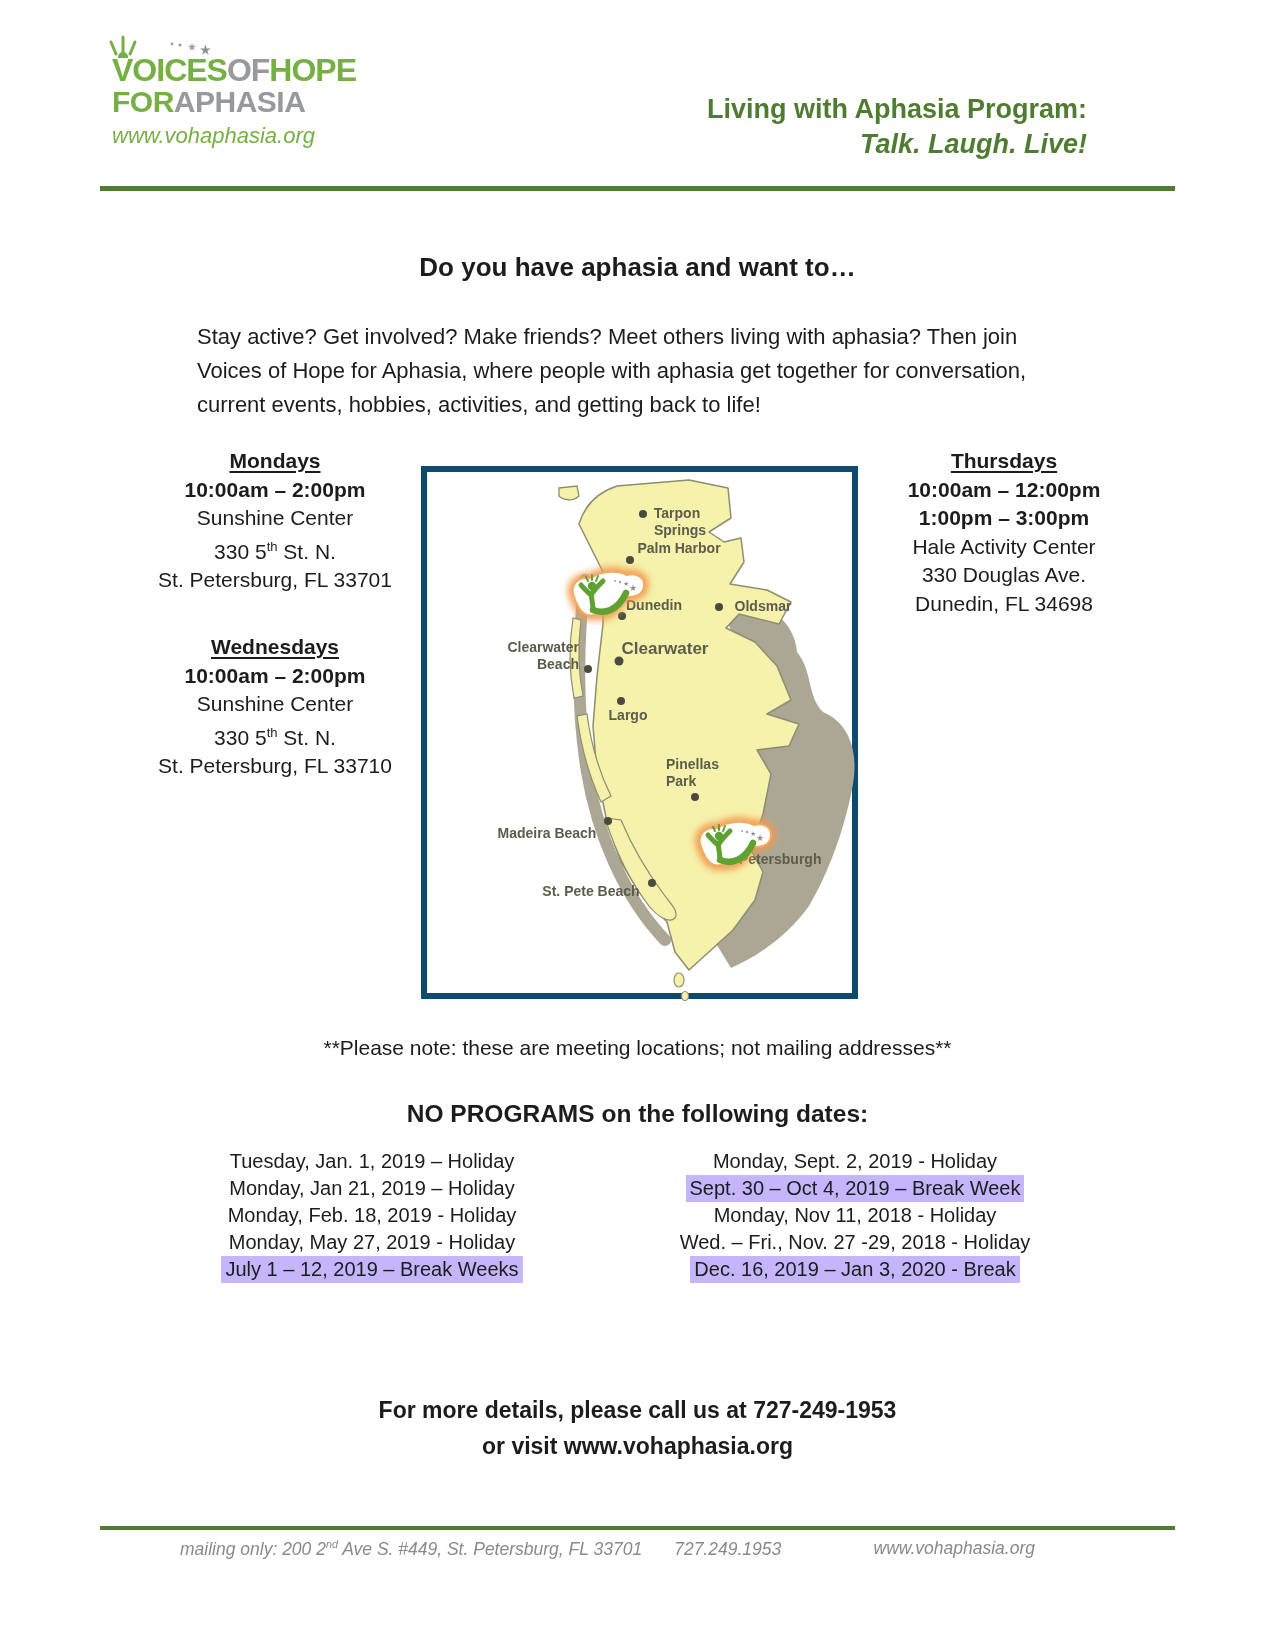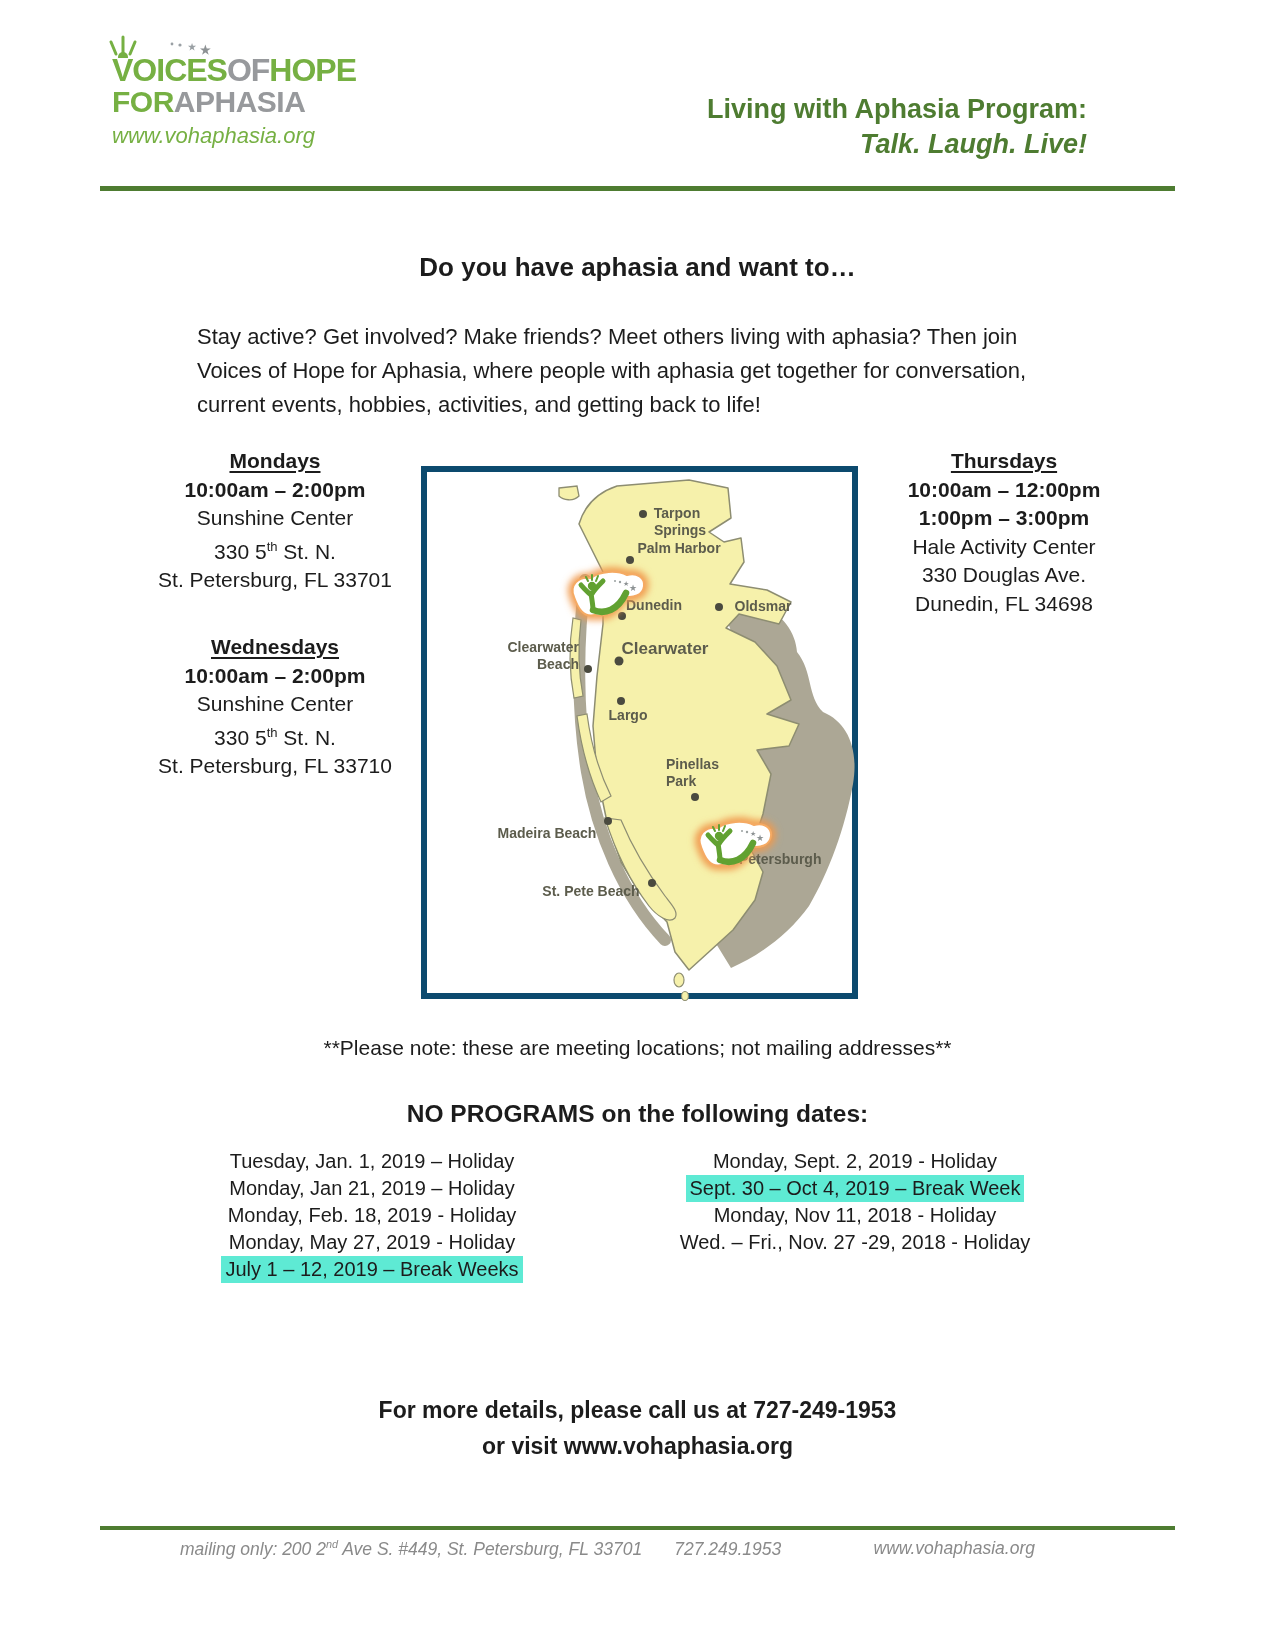--- a/index.html
+++ b/index.html
@@ -38,21 +38,21 @@
   .map-box svg { display:block; }
   .mlbl { font-family:"Liberation Sans", sans-serif; font-weight:bold; fill:#5c5c4c; font-size:14px; }
   .mlbl-big { font-size:17px; }
 
   
   .note { position:absolute; top:1036px; left:0; width:100%; text-align:center; font-size:21px; }
   .noprog-heading { position:absolute; top:1092px; left:0; width:100%; text-align:center; font-size:24.5px; font-weight:bold;margin-top:8px; }
   .dates { position:absolute; top:1148px; width:440px; text-align:center; font-size:20px; line-height:27px; }
   #dates-left  { left:152px; }
   #dates-right { left:635px; }
-  .dates .hl span { background:#5eead4; display:inline-block; padding:0 4px; }
+  .dates .hl span { background:#c4b5fd; display:inline-block; padding:0 4px; }
 
   .cta { position:absolute; top:1392px; left:0; width:100%; text-align:center; font-weight:bold; font-size:23px; line-height:36px; }
 
   
   .footer { position:absolute; left:100px; top:1538px; width:1075px; display:flex; justify-content:space-between; font-style:italic; color:#8a8a8a; font-size:17.5px; }
   .footer sup { font-size:62%; }
   .footer-left  { padding-left:80px; white-space:nowrap; }
   .footer-right { padding-right:140px; }
   .footer .phone { margin-left:32px; }
 </style>
@@ -189,20 +189,21 @@
     <div><span>Monday, Feb. 18, 2019 - Holiday</span></div>
     <div><span>Monday, May 27, 2019 - Holiday</span></div>
     <div class="hl"><span>July 1 – 12, 2019 – Break Weeks</span></div>
   </div>
 
   <div class="dates" id="dates-right">
     <div><span>Monday, Sept. 2, 2019 - Holiday</span></div>
     <div class="hl"><span>Sept. 30 – Oct 4, 2019 – Break Week</span></div>
     <div><span>Monday, Nov 11, 2018 - Holiday</span></div>
     <div><span>Wed. – Fri., Nov. 27 -29, 2018 - Holiday</span></div>
+    <div class="hl"><span>Dec. 16, 2019 – Jan 3, 2020 - Break</span></div>
   </div>
 
   <div class="cta">
     <div>For more details, please call us at 727-249-1953</div>
     <div>or visit www.vohaphasia.org</div>
   </div>
 
   <div class="rule-bottom"></div>
   <div class="footer">
     <div class="footer-left">

